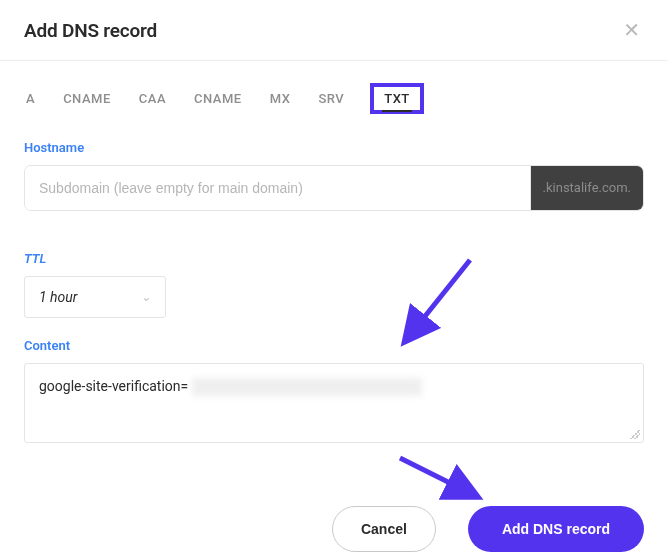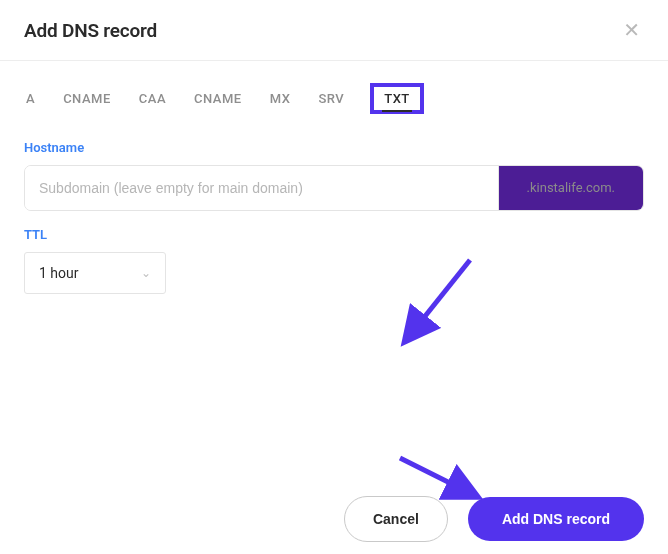--- a/index.html
+++ b/index.html
@@ -76,23 +76,23 @@
   }
   .hostname-input {
     flex: 1;
     border: none;
     padding: 14px 14px;
     font-size: 14px;
     outline: none;
   }
   .hostname-input::placeholder { color: #b6b6b6; }
   .hostname-suffix {
-    background: #4c1d95;
+    background: #404040;
     border-left: 1px solid #e4e4e4;
-    padding: 14px 28px;
+    padding: 14px 12px;
     font-size: 13px;
     color: #8b8b8b;
   }
   .ttl-select {
     display: inline-flex;
     align-items: center;
     justify-content: space-between;
     border: 1px solid #e4e4e4;
     border-radius: 3px;
     padding: 12px 14px;
@@ -135,25 +135,24 @@
     position: absolute;
     right: 3px;
     bottom: 3px;
     width: 10px;
     height: 10px;
     background:
       linear-gradient(135deg, transparent 50%, #c9c9c9 50%, #c9c9c9 60%, transparent 60%, transparent 70%, #c9c9c9 70%, #c9c9c9 80%, transparent 80%);
   }
   .modal-footer {
     position: absolute;
-    bottom: 12px;
+    bottom: 2px;
     right: 24px;
     display: flex;
-    gap: 20px;
-    align-items: center;
+    gap: 32px;
   }
   .btn {
     border-radius: 999px;
     padding: 14px 28px;
     font-size: 14px;
     font-weight: 600;
     cursor: pointer;
     border: none;
   }
   .btn-outline {
@@ -163,21 +162,21 @@
   }
   .btn-primary {
     background: #5333ed;
     color: #fff;
     padding: 14px 34px;
   }
   .arrow {
     position: absolute;
     pointer-events: none;
   }
-  .mt-24 { margin-top: 16px; }
+  .mt-24 { margin-top: 40px; font-style: italic; }
   .mt-20 { margin-top: 20px; }
 </style>
 </head>
 <body>
 
 <div class="modal-header">
   <div class="modal-title">Add DNS record</div>
   <div class="close-btn">✕</div>
 </div>
 
@@ -204,20 +203,30 @@
   </div>
 
   <div class="field-group mt-24">
     <label class="field-label">TTL</label>
     <div class="ttl-select">
       <span>1 hour</span>
       <span class="chevron">⌄</span>
     </div>
   </div>
 
+  <div class="field-group mt-20">
+    <label class="field-label">Content</label>
+    <div class="content-box">
+      <div class="content-inner">
+        <span>google-site-verification=</span>
+        <span class="redacted"></span>
+      </div>
+      <div class="resize-handle"></div>
+    </div>
+  </div>
 
 </div>
 
 <svg class="arrow" style="left:390px; top:250px;" width="90" height="100">
   <defs>
     <marker id="ah1" markerWidth="8" markerHeight="8" refX="5" refY="4" orient="auto">
       <path d="M0,0 L8,4 L0,8 Z" fill="#5333ed"></path>
     </marker>
   </defs>
   <line x1="80" y1="10" x2="20" y2="85" stroke="#5333ed" stroke-width="5" marker-end="url(#ah1)"></line>

